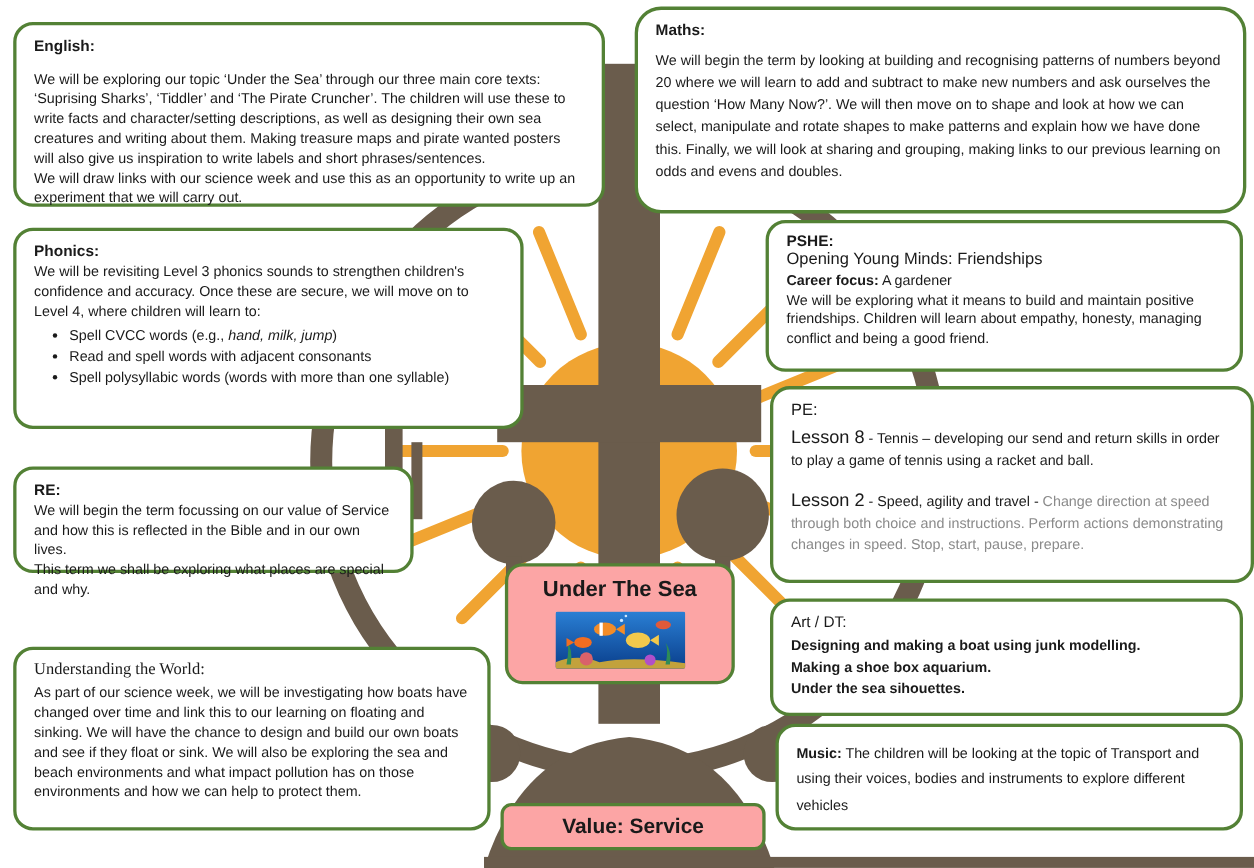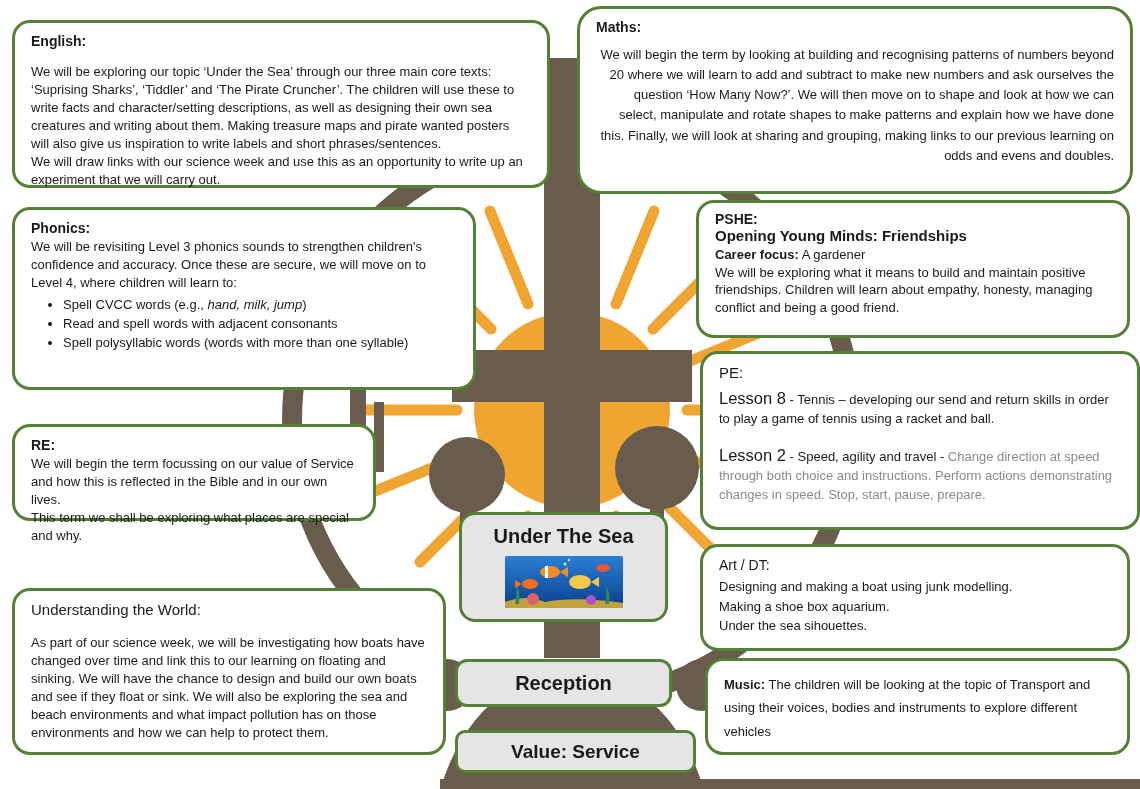--- a/index.html
+++ b/index.html
@@ -2,49 +2,49 @@
 <html><head>
 <meta charset="utf-8">
 <style>
   html,body{margin:0;padding:0;background:#fff;}
   .page{position:relative;width:1140px;height:789px;background:#ffffff;overflow:hidden;
         font-family:"Liberation Sans", sans-serif;color:#1a1a1a;}
   .logo-wrap{position:absolute;left:262px;top:20px;width:620px;height:800px;pointer-events:none;}
   .bottom-strip{position:absolute;left:440px;top:779px;width:700px;height:10px;background:#6a5c4c;}
   .box{position:absolute;background:#ffffff;border:3px solid #538135;border-radius:18px;
        box-sizing:border-box;padding:10px 16px;}
-  .center-box{position:absolute;background:#e5e5e5;border:3px solid #538135;box-sizing:border-box;
+  .center-box{position:absolute;background:#fca5a5;border:3px solid #538135;box-sizing:border-box;
        text-align:center;font-weight:700;}
   .h-bold{font-weight:700;font-size:14px;}
   .h-reg{font-weight:400;font-size:15px;}
   .body{font-size:13px;line-height:1.38;white-space:pre-line;}
   #english{left:12px;top:20px;width:538px;height:168px;}
   #english .h-bold{margin-bottom:14px;}
   #maths{left:577px;top:6px;width:556px;height:188px;border-radius:24px;}
   #maths .h-bold{margin-bottom:10px;}
-  #maths .body{line-height:1.55;text-align:right;}
+  #maths .body{line-height:1.55;}
   #phonics{left:12px;top:207px;width:464px;height:183px;}
   #phonics .h-bold{margin-bottom:2px;}
   #phonics ul{margin:5px 0 0;padding-left:32px;}
   #phonics li{font-size:13px;margin-bottom:4px;}
   #pshe{left:696px;top:200px;width:434px;height:138px;padding-top:8px;}
-  #pshe .sub{font-weight:700;font-size:15px;margin-bottom:2px;}
+  #pshe .sub{font-weight:400;font-size:15px;margin-bottom:2px;}
   #pshe .body{line-height:1.36;}
   #re{left:12px;top:424px;width:364px;height:97px;}
   #re .h-bold{margin-bottom:2px;}
   #pe{left:700px;top:351px;width:440px;height:179px;}
   #pe .h-reg{margin-bottom:6px;}
   #pe p{margin:0 0 16px;font-size:13px;line-height:1.4;}
   .lesson-label{font-size:16.5px;}
   .gray{color:#8a8a8a;}
   #artdt{left:700px;top:544px;width:430px;height:107px;}
   #artdt .h-reg{font-size:14px;margin-bottom:4px;}
-  #artdt .body{line-height:1.5;}
+  #artdt .body{line-height:1.5;font-weight:bold;}
   #utw{left:12px;top:588px;width:434px;height:167px;}
-  #utw .h-reg{margin-bottom:16px;}
+  #utw .h-reg{margin-bottom:3px;font-family:Liberation Serif, serif;}
   #music{left:705px;top:658px;width:425px;height:97px;padding-top:12px;}
   #music .body{line-height:1.8;}
   #topic{left:459px;top:512px;width:209px;height:110px;border-radius:16px;padding-top:10px;}
   #topic .title{font-size:20px;}
   #topic .sea-img{display:block;margin:8px auto 0;border-radius:2px;}
   #reception{left:455px;top:659px;width:217px;height:48px;border-radius:12px;
              font-size:20px;line-height:42px;}
   #value{left:455px;top:730px;width:241px;height:43px;border-radius:10px;
          font-size:19px;line-height:37px;}
   .it{font-style:italic;}
@@ -177,21 +177,18 @@
       <ellipse cx="75" cy="26" rx="11" ry="7" fill="#f2c94c"></ellipse>
       <path d="M86 26 l 8 -5 v 10 Z" fill="#f2c94c"></path>
       <ellipse cx="25" cy="28" rx="8" ry="5" fill="#f26d21"></ellipse>
       <path d="M17 28 l -7 -4 v 8 Z" fill="#f26d21"></path>
       <ellipse cx="98" cy="12" rx="7" ry="4" fill="#e05a3a"></ellipse>
       <circle cx="60" cy="8" r="1.5" fill="#cfe8ff"></circle>
       <circle cx="64" cy="4" r="1.2" fill="#cfe8ff"></circle>
     </svg>
   </div>
 
-  <div class="center-box" id="reception">
-    <span>Reception</span>
-  </div>
 
   <div class="center-box" id="value">
     <span>Value: Service</span>
   </div>
 
 </div>
 
 </body></html>

